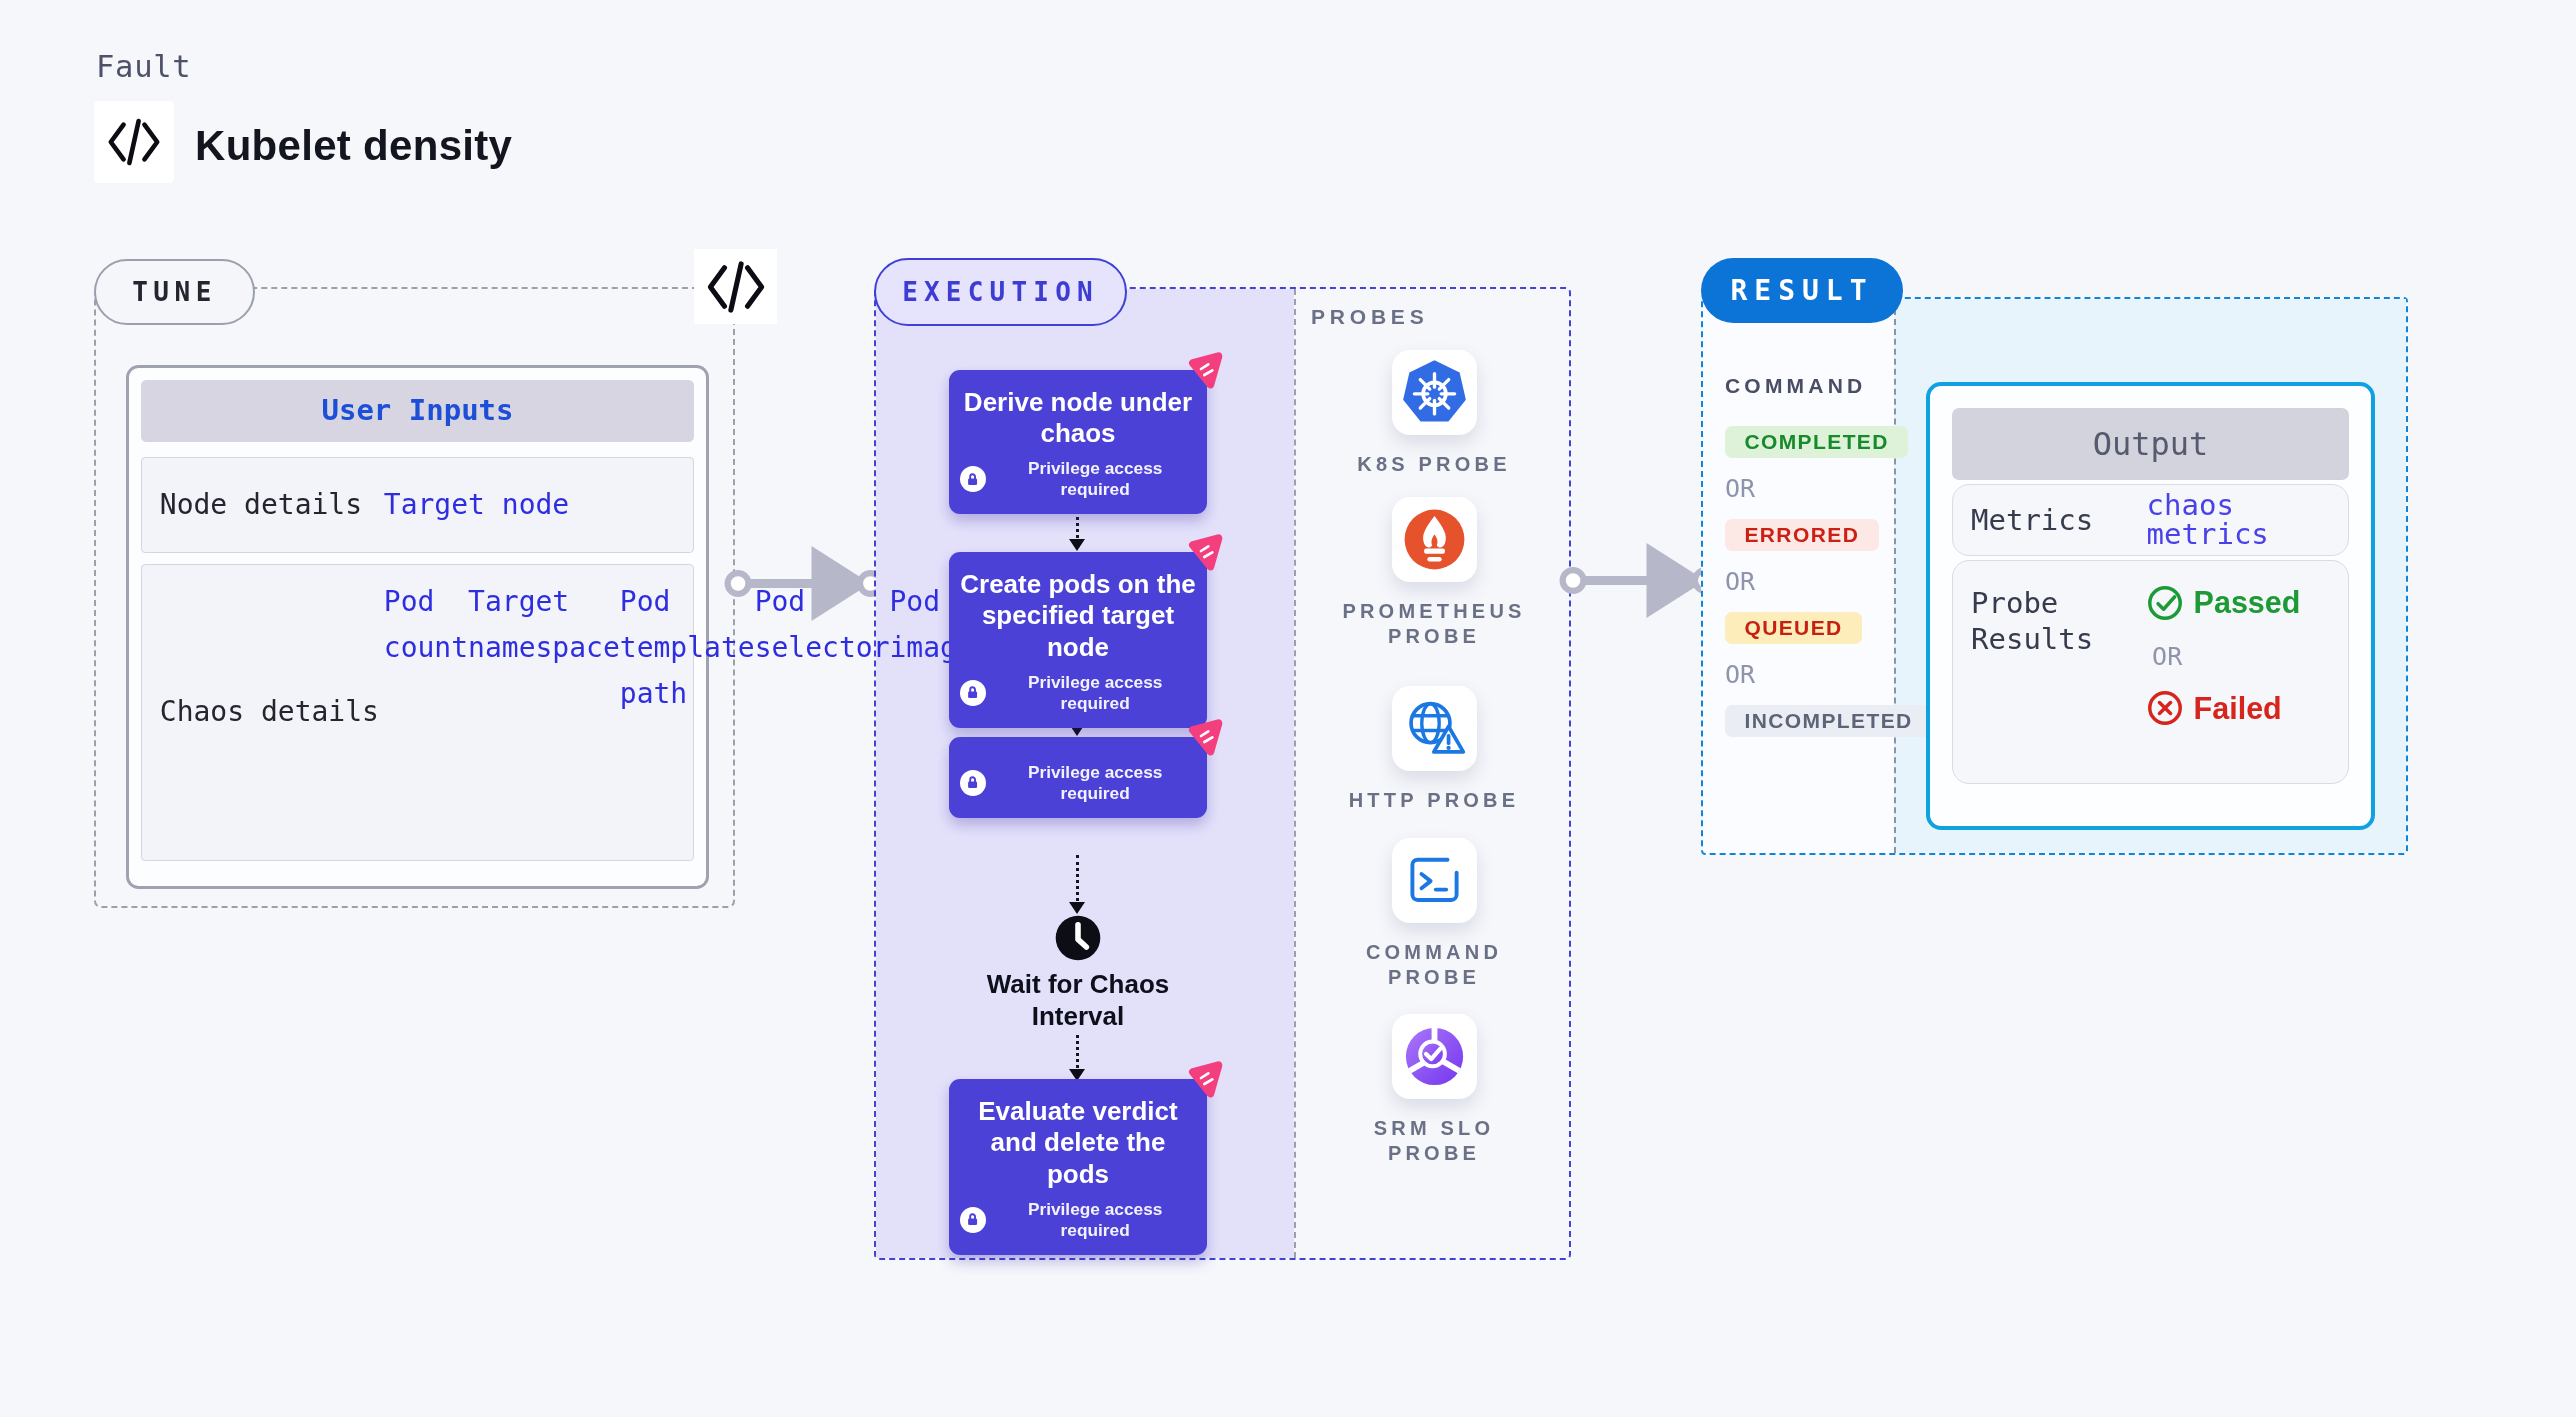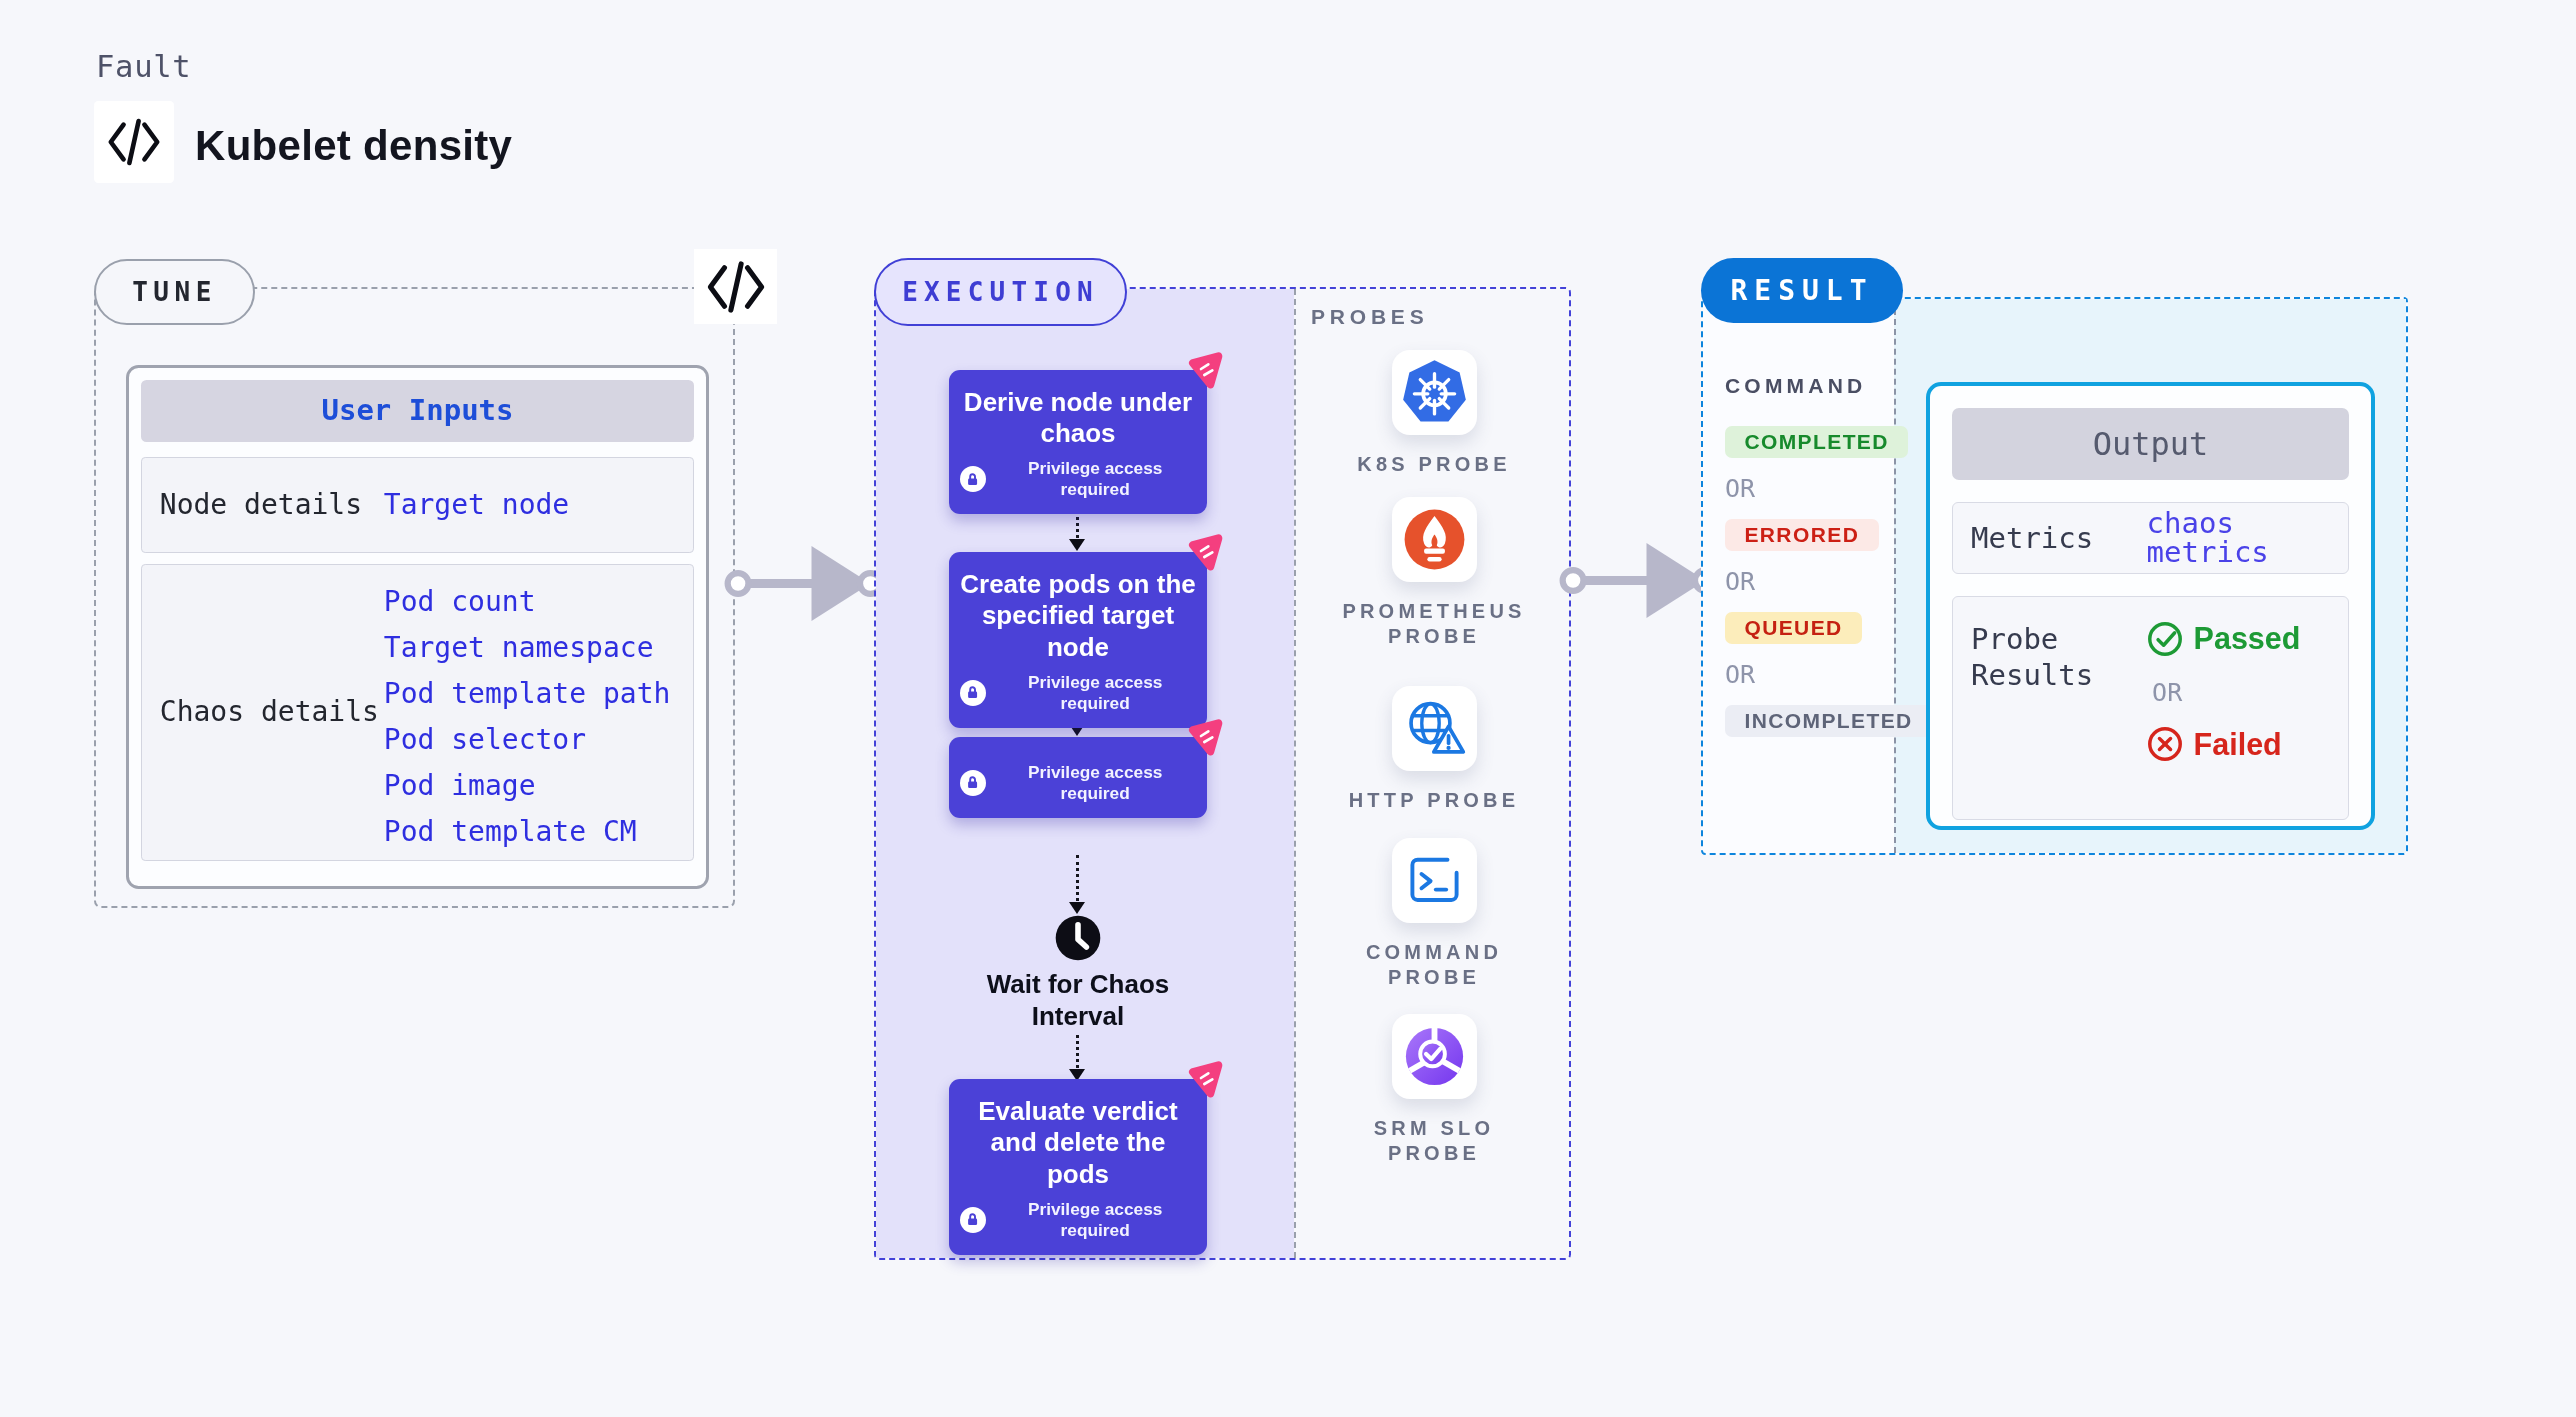--- a/index.html
+++ b/index.html
@@ -32,21 +32,21 @@
   .ui-card{position:absolute;left:126px;top:365px;width:583px;height:524px;box-sizing:border-box;background:#fcfdff;
         border:3.5px solid #9fa3af;border-radius:12.5px;padding:11.8px;z-index:2;}
   .ui-header{height:62px;background:#d6d5e1;border-radius:5.5px;display:flex;align-items:center;justify-content:center;
         font:600 29px/1 "DejaVu Sans Mono","Liberation Mono",monospace;color:#1d4ed8;}
   .ui-row{position:relative;background:#f3f4f9;border:1.4px solid #d3d5e0;border-radius:4.2px;box-sizing:border-box;}
   .ui-row1{margin-top:15.2px;height:96px;}
   .ui-row2{margin-top:11px;height:297px;}
   .ui-label{position:absolute;left:18px;top:50%;transform:translateY(-50%);
         font:400 28px/1.2 "DejaVu Sans Mono","Liberation Mono",monospace;color:#23262f;}
   .ui-value{position:absolute;left:242px;top:50%;transform:translateY(-50%);}
-  .ui-links{position:absolute;left:242px;top:14px;display:flex;flex-direction:column;}
+  .ui-links{position:absolute;left:242px;top:14px;display:flex;flex-direction:row;}
   .blue-link{font:400 28px/46px "DejaVu Sans Mono","Liberation Mono",monospace;color:#2e2ee0;cursor:pointer;}
 
   
   .h-arrow{position:absolute;width:163px;height:97px;}
 
   
   .exec-box{position:absolute;left:874px;top:287px;width:697px;height:973px;border:2.8px dashed #4342d8;
         border-radius:5.5px;box-sizing:border-box;}
   .exec-purple{position:absolute;left:0;top:0;bottom:0;width:418px;background:#e3e1fa;border-radius:2.8px 0 0 2.8px;}
   .exec-divider{position:absolute;left:418px;top:0;bottom:0;width:0;border-left:2.1px dashed #9aa0ac;}
@@ -83,21 +83,21 @@
         font-weight:800;font-size:21px;letter-spacing:1.4px;}
   .badge-completed{background:#def2da;color:#178a2c;}
   .badge-errored{background:#fce9e6;color:#cc2015;}
   .badge-queued{background:#fcedbb;color:#c52112;}
   .badge-incompleted{background:#ebedf4;color:#5e6478;}
   .or-label{font:400 25px/1 "DejaVu Sans Mono","Liberation Mono",monospace;color:#8e94aa;margin:18px 0;}
   .output-card{position:absolute;left:1926px;top:382px;width:449px;height:448px;box-sizing:border-box;z-index:3;
         background:#fdfeff;border:4.2px solid #10a2e0;border-radius:15.2px;padding:22px;}
   .output-header{height:72px;background:#d3d3de;border-radius:7px;display:flex;align-items:center;justify-content:center;
         font:500 32px/1 "DejaVu Sans Mono","Liberation Mono",monospace;color:#555a6e;}
-  .output-row{position:relative;margin-top:22px;background:#f6f7fb;border:1.4px solid #d9dbe5;border-radius:6px;box-sizing:border-box;}
+  .output-row{position:relative;margin-top:4px;background:#f6f7fb;border:1.4px solid #d9dbe5;border-radius:17px;box-sizing:border-box;}
   .output-row-metrics{height:72px;display:flex;align-items:center;}
   .output-row-probe{height:224px;display:flex;}
   .out-label{font:400 29px/1.25 "DejaVu Sans Mono","Liberation Mono",monospace;color:#363b4e;padding-left:18px;width:159px;flex:none;}
   .metrics-value{font:400 29px/1 "DejaVu Sans Mono","Liberation Mono",monospace;color:#4a42e8;margin-left:16.6px;cursor:pointer;}
   .probe-col{display:flex;flex-direction:column;padding-top:23.6px;margin-left:16.6px;}
   .probe-label-col{padding-top:23.6px;}
   .verdict-line{display:flex;align-items:center;gap:11px;}
   .passed-text{font-weight:800;font-size:30.5px;color:#1d9a35;}
   .failed-text{font-weight:800;font-size:30.5px;color:#d6251c;}
   .out-or{margin:23.6px 0 21px 5.5px;}

